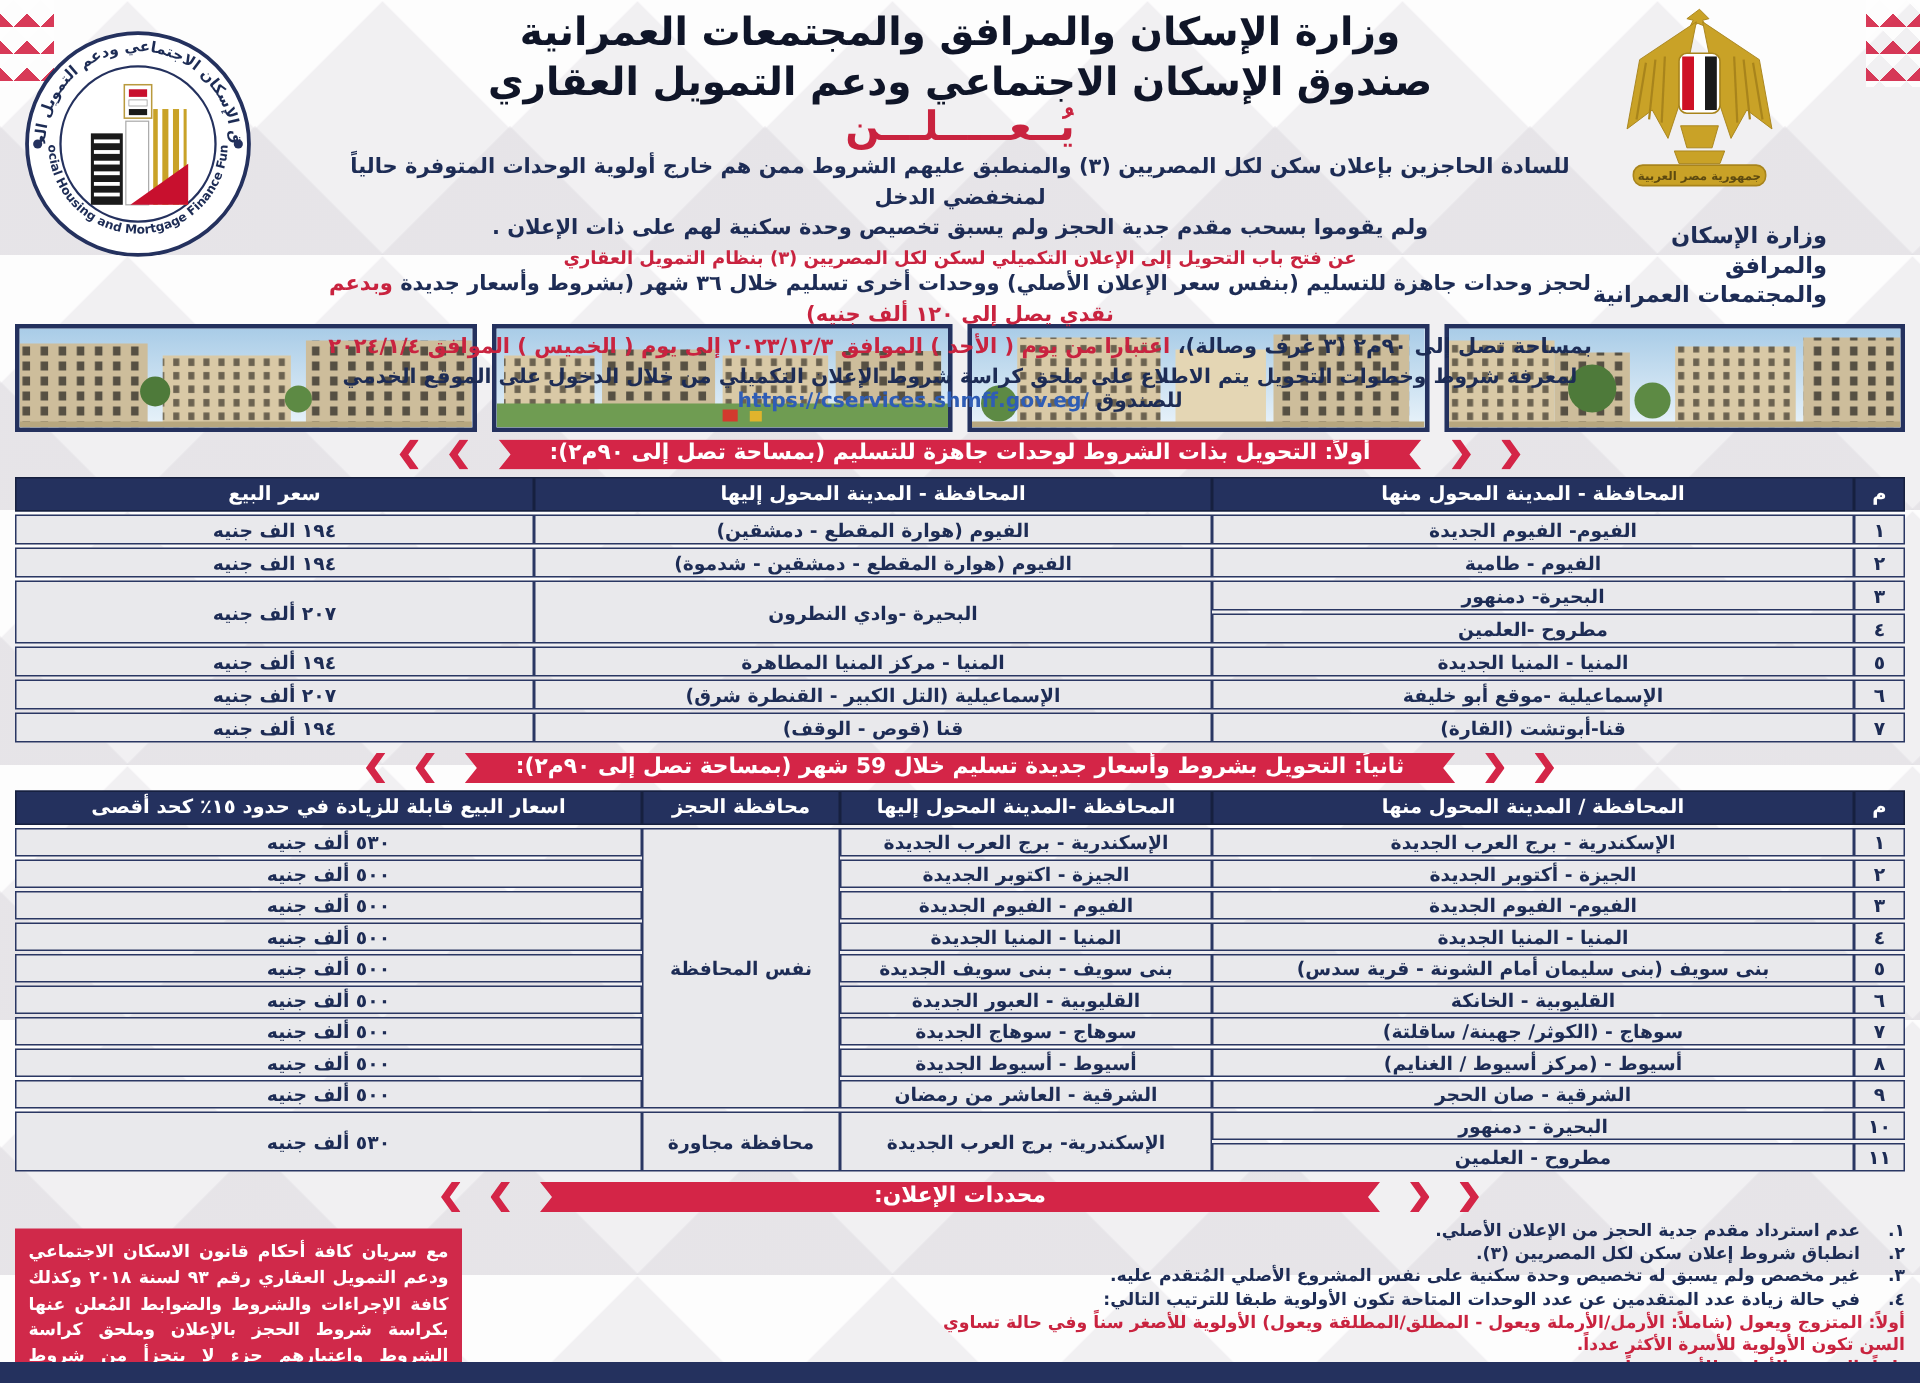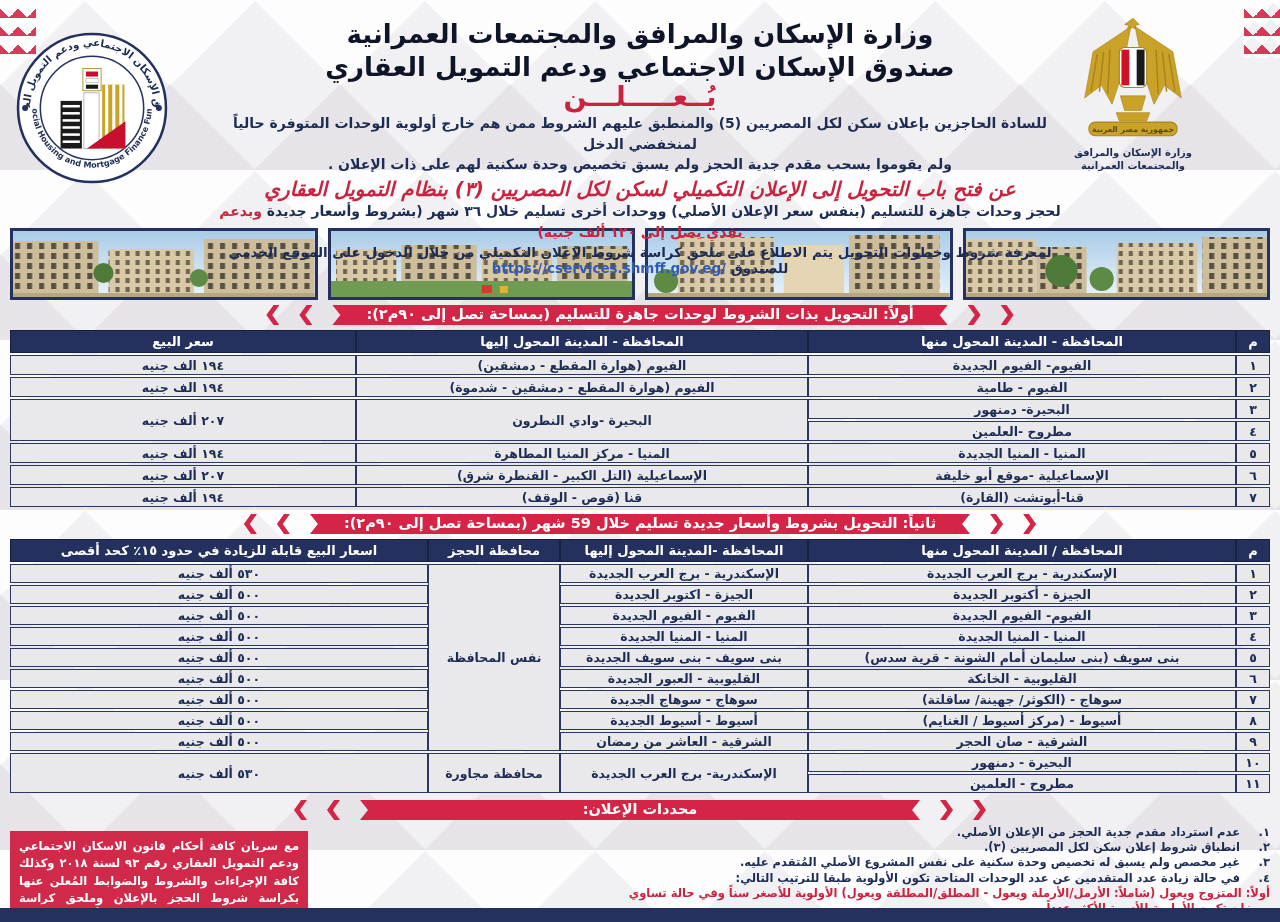--- a/index.html
+++ b/index.html
@@ -22,26 +22,26 @@
       linear-gradient(-45deg,#d42547 25%,transparent 25%),
       linear-gradient(135deg,#ffffff 25%,transparent 25%),
       linear-gradient(-135deg,#ffffff 25%,transparent 25%);
     background-size:18px 18px;}
   .corner.l{left:0;} .corner.r{right:0;}
 
   
   .hdr{position:relative; height:214px;}
   .logo-left{position:absolute; left:16px; top:20px; width:152px; height:152px;}
   .logo-right{position:absolute; right:62px; top:4px; width:170px; text-align:center;}
-  .logo-right .cap{color:#1d2c55; font-weight:bold; font-size:10px; line-height:1.3; margin-top:2px;}
-  .hc{width:860px; margin:12px auto; text-align:center; padding-top:6px;}
+  .logo-right .cap{color:#1d2c55; font-weight:bold; font-size:15px; line-height:1.3; margin-top:16px;text-align:right;}
+  .hc{width:860px; margin:0 auto; text-align:center; padding-top:6px;}
   .t1,.t2h{color:#0f1528; font-weight:bold; font-size:26px; line-height:1.25;}
   .announce{color:#c9233f; font-weight:bold; font-size:27px; line-height:1.05;}
   .intro{color:#1d2c55; font-weight:bold; font-size:14px; line-height:1.45; margin-top:2px;}
-  .redhead{color:#c9233f; font-weight:bold; font-size:20px; margin-top:3px;font-style:italic;}
+  .redhead{color:#c9233f; font-weight:bold; font-size:12px; margin-top:3px;}
   .detail{font-weight:bold; font-size:14px; line-height:1.5;}
   .navy{color:#1d2c55;text-align:right;} .red{color:#c9233f;}
   .portal{color:#1d2c55; font-weight:bold; font-size:13.5px; margin-top:1px;}
   .portal a{color:#2f5db5; text-decoration:none; direction:ltr; unicode-bidi:embed;}
 
   
   .photos{display:flex; gap:10px; margin:2px 10px 0 10px;}
   .photo{flex:1; height:72px; border:3px solid #24315e; background:#cfe2ef; overflow:hidden;}
   .photo svg{display:block; width:100%; height:100%;}
 
@@ -177,27 +177,31 @@
         <div>وزارة الإسكان والمرافق</div>
         <div>والمجتمعات العمرانية</div>
       </div>
     </div>
 
     <div class="hc">
       <div class="t1">وزارة الإسكان والمرافق والمجتمعات العمرانية</div>
       <div class="t2h">صندوق الإسكان الاجتماعي ودعم التمويل العقاري</div>
       <div class="announce">يُــعـــــلـــن</div>
       <div class="intro">
-        <div>للسادة الحاجزين بإعلان سكن لكل المصريين (5) والمنطبق عليهم الشروط ممن هم خارج أولوية الوحدات المتوفرة حالياً لمنخفضي الدخل</div>
+        <div>للسادة الحاجزين بإعلان سكن لكل المصريين (٣) والمنطبق عليهم الشروط ممن هم خارج أولوية الوحدات المتوفرة حالياً لمنخفضي الدخل</div>
         <div>ولم يقوموا بسحب مقدم جدية الحجز ولم يسبق تخصيص وحدة سكنية لهم على ذات الإعلان .</div>
       </div>
       <div class="redhead">عن فتح باب التحويل إلى الإعلان التكميلي لسكن لكل المصريين (٣) بنظام التمويل العقاري</div>
       <div class="detail">
         <span class="navy">لحجز وحدات جاهزة للتسليم (بنفس سعر الإعلان الأصلي) ووحدات أخرى تسليم خلال ٣٦ شهر (بشروط وأسعار جديدة</span>
         <span class="red">وبدعم نقدي يصل إلى ١٢٠ ألف جنيه)</span>
+      </div>
+      <div class="detail">
+        <span class="navy">بمساحة تصل إلى ٩٠م٢ (٣ غرف وصالة)،</span>
+        <span class="red">اعتبارا من يوم ( الأحد ) الموافق ٢٠٢٣/١٢/٣ إلى يوم ( الخميس ) الموافق ٢٠٢٤/١/٤</span>
       </div>
       <div class="portal">
         <span>لمعرفة شروط وخطوات التحويل يتم الاطلاع على ملحق كراسة شروط الإعلان التكميلي من خلال الدخول على الموقع الخدمي للصندوق</span>
         <a href="#">https://cservices.shmff.gov.eg/</a>
       </div>
     </div>
   </div>
 
   <div class="photos">
     <div class="photo">
@@ -430,21 +434,21 @@
       </div>
       <div class="note">
         <span class="n">٣.</span>
         <span class="t">غير مخصص ولم يسبق له تخصيص وحدة سكنية على نفس المشروع الأصلي المُتقدم عليه.</span>
       </div>
       <div class="note">
         <span class="n">٤.</span>
         <span class="t">في حالة زيادة عدد المتقدمين عن عدد الوحدات المتاحة تكون الأولوية طبقا للترتيب التالي:</span>
       </div>
       <div class="note redline">
-        <span class="t">أولاً: المتزوج ويعول (شاملاً: الأرمل/الأرملة ويعول - المطلق/المطلقة ويعول) الأولوية للأصغر سناً وفي حالة تساوي رمضان تكون الأولوية للأسرة الأكثر عدداً.</span>
+        <span class="t">أولاً: المتزوج ويعول (شاملاً: الأرمل/الأرملة ويعول - المطلق/المطلقة ويعول) الأولوية للأصغر سناً وفي حالة تساوي السن تكون الأولوية للأسرة الأكثر عدداً.</span>
       </div>
       <div class="note redline">
         <span class="t">ثانياً: المتزوج الأولوية للأصغر سناً</span>
       </div>
       <div class="note redline">
         <span class="t">ثالثاً: الأعزب الأولوية للأصغر سناً</span>
       </div>
 
     </div>
 

